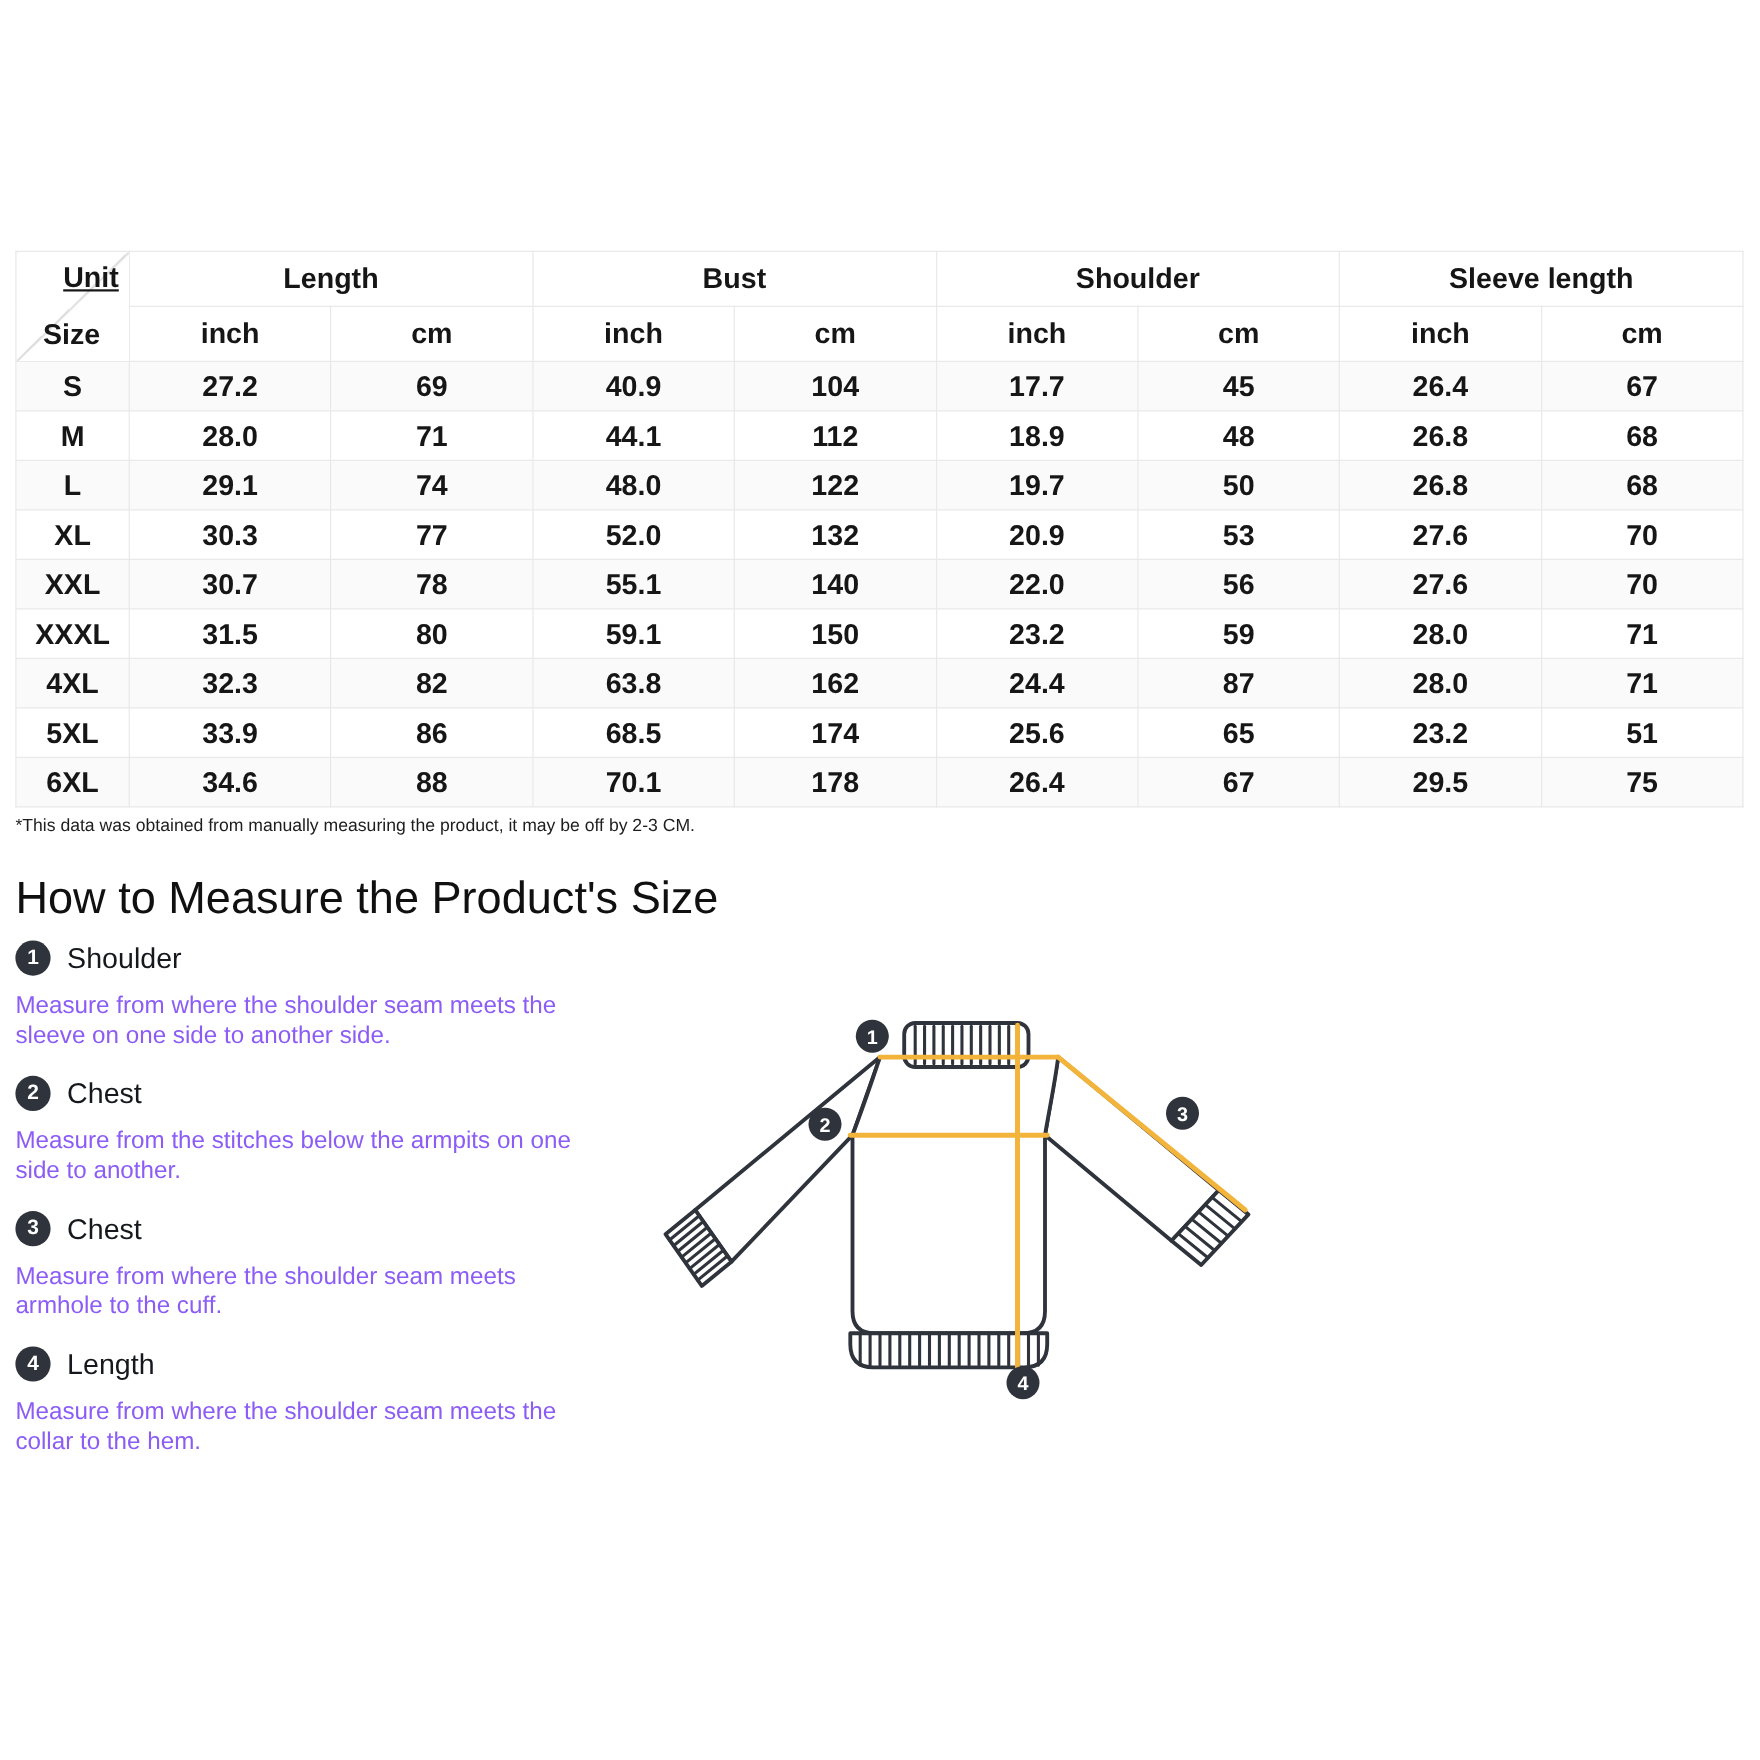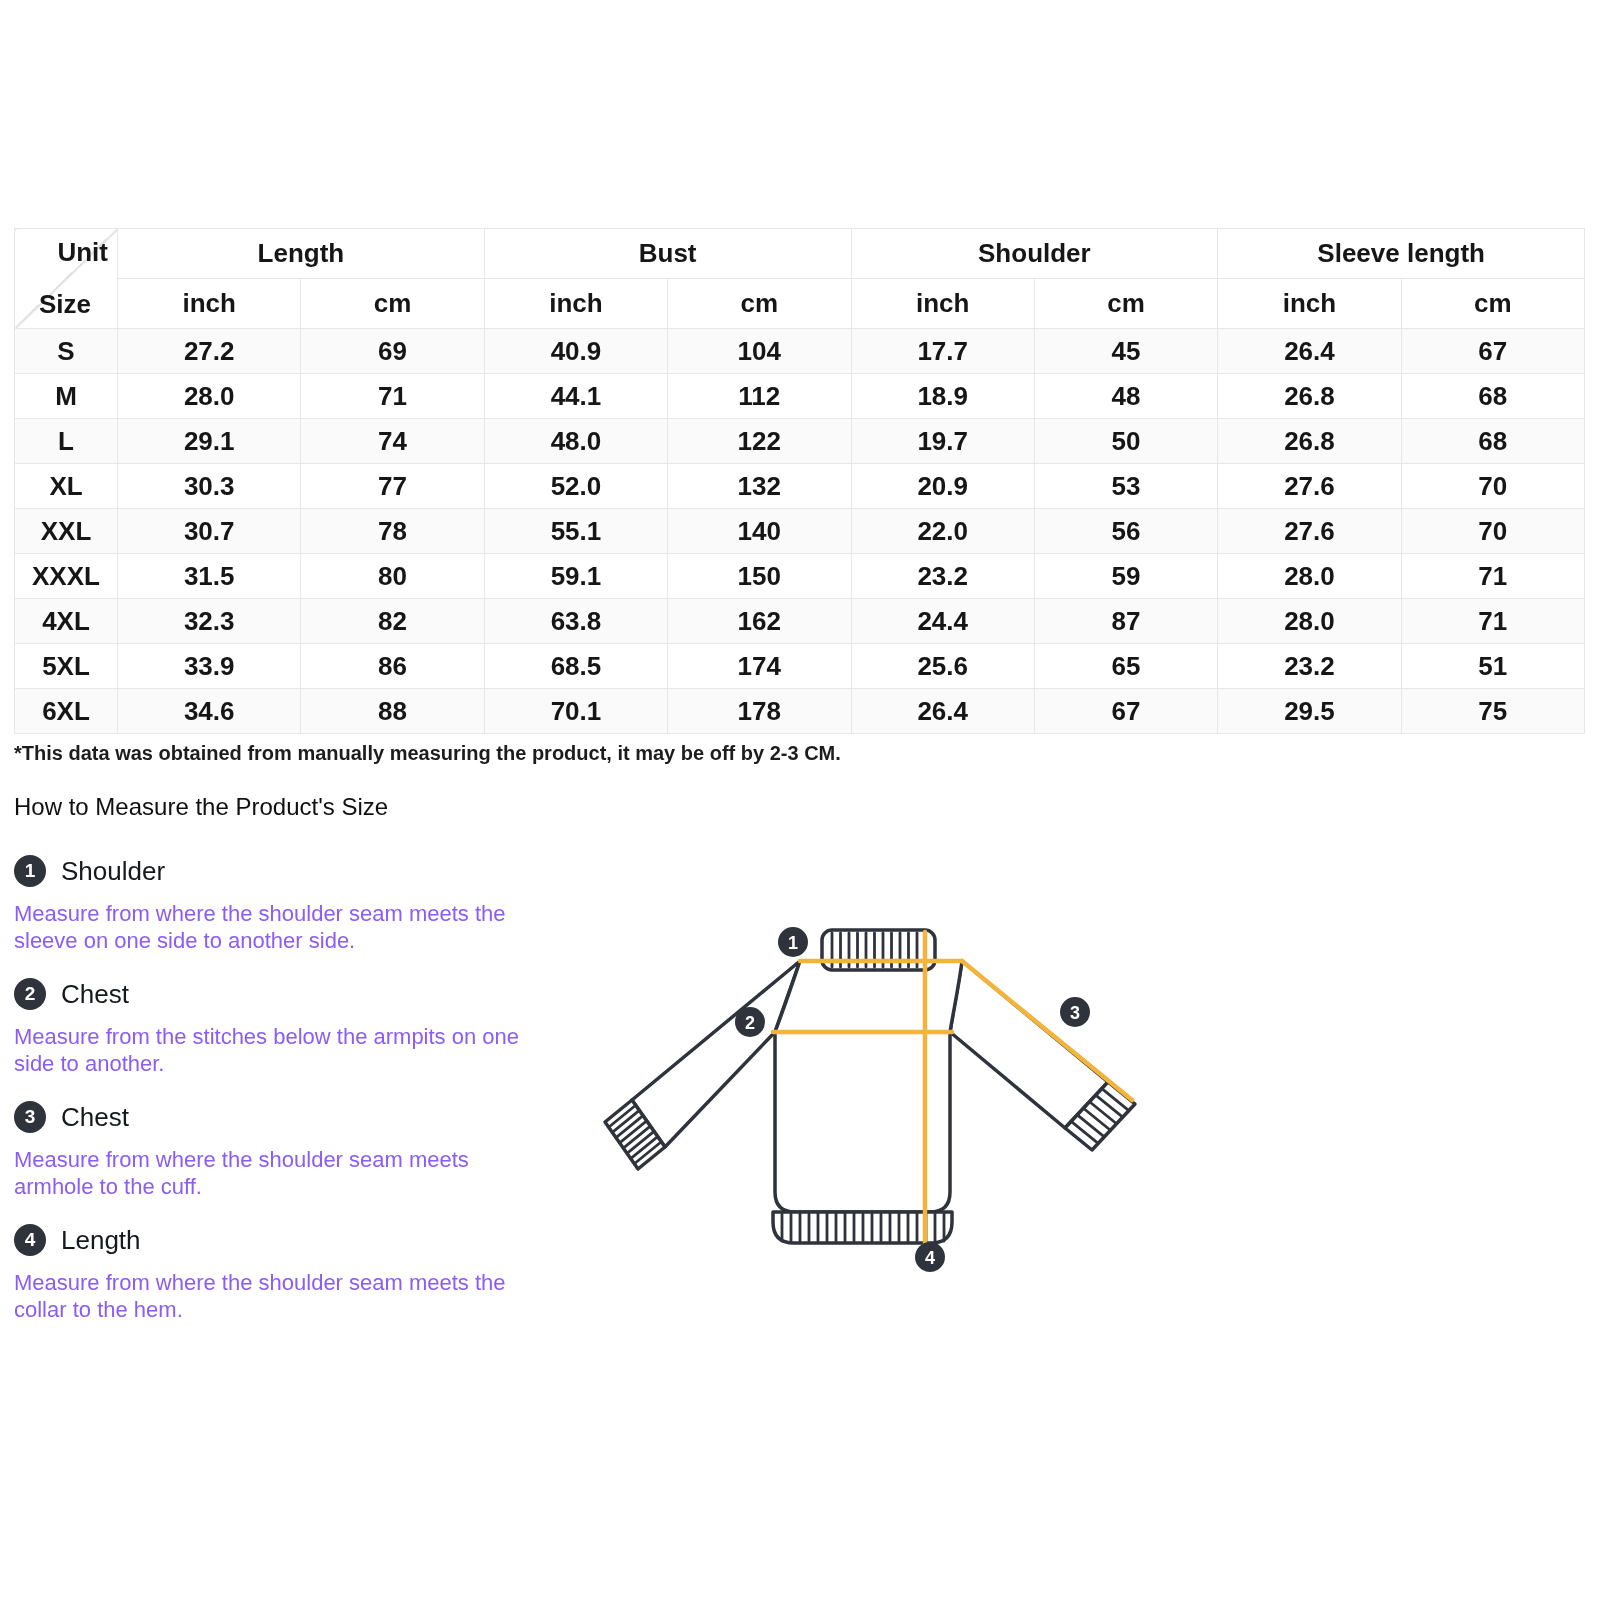--- a/index.html
+++ b/index.html
@@ -19,30 +19,30 @@
   .size-table thead tr{height:50px;}
   .size-table tbody tr{height:45px;}
   .size-table tbody tr:nth-child(odd) td, .size-table tbody tr:nth-child(odd) th{background:#fafafa;}
   .size-table tbody tr:nth-child(even) td, .size-table tbody tr:nth-child(even) th{background:#ffffff;}
   th.corner{
     position:relative;background:#ffffff !important;
     background-image:linear-gradient(to bottom right,
       transparent calc(50% - 1.2px), #dcdcdc calc(50% - 1.2px),
       #dcdcdc calc(50% + 0.2px), transparent calc(50% + 1.2px)) !important;
   }
-  th.corner .corner-top{position:absolute;top:8px;right:9px;font-size:26px;}
+  th.corner .corner-top{position:absolute;top:8px;right:9px;font-size:26px;text-decoration:underline;}
   th.corner .corner-bottom{position:absolute;bottom:8px;left:24px;font-size:26px;}
   
   .footnote{
     position:absolute;left:14px;top:742px;margin:0;
-    font-size:20px;color:#1d1d1d;font-weight:700;text-align:right;
+    font-size:16px;color:#1d1d1d;font-weight:400;text-align:right;
   }
   .howto-title{
     position:absolute;left:14px;top:793px;margin:0;
-    font-size:24px;font-weight:400;color:#101010;letter-spacing:0;
+    font-size:41px;font-weight:400;color:#101010;letter-spacing:0;
   }
   
   .steps{position:absolute;left:14px;top:855px;width:545px;}
   .step{margin:0 0 24px 0;}
   .step-head{display:flex;align-items:center;}
   .step-badge{
     width:32px;height:32px;border-radius:50%;background:#2f333b;color:#ffffff;
     display:inline-flex;align-items:center;justify-content:center;
     font-size:19px;font-weight:bold;flex:0 0 32px;
   }

